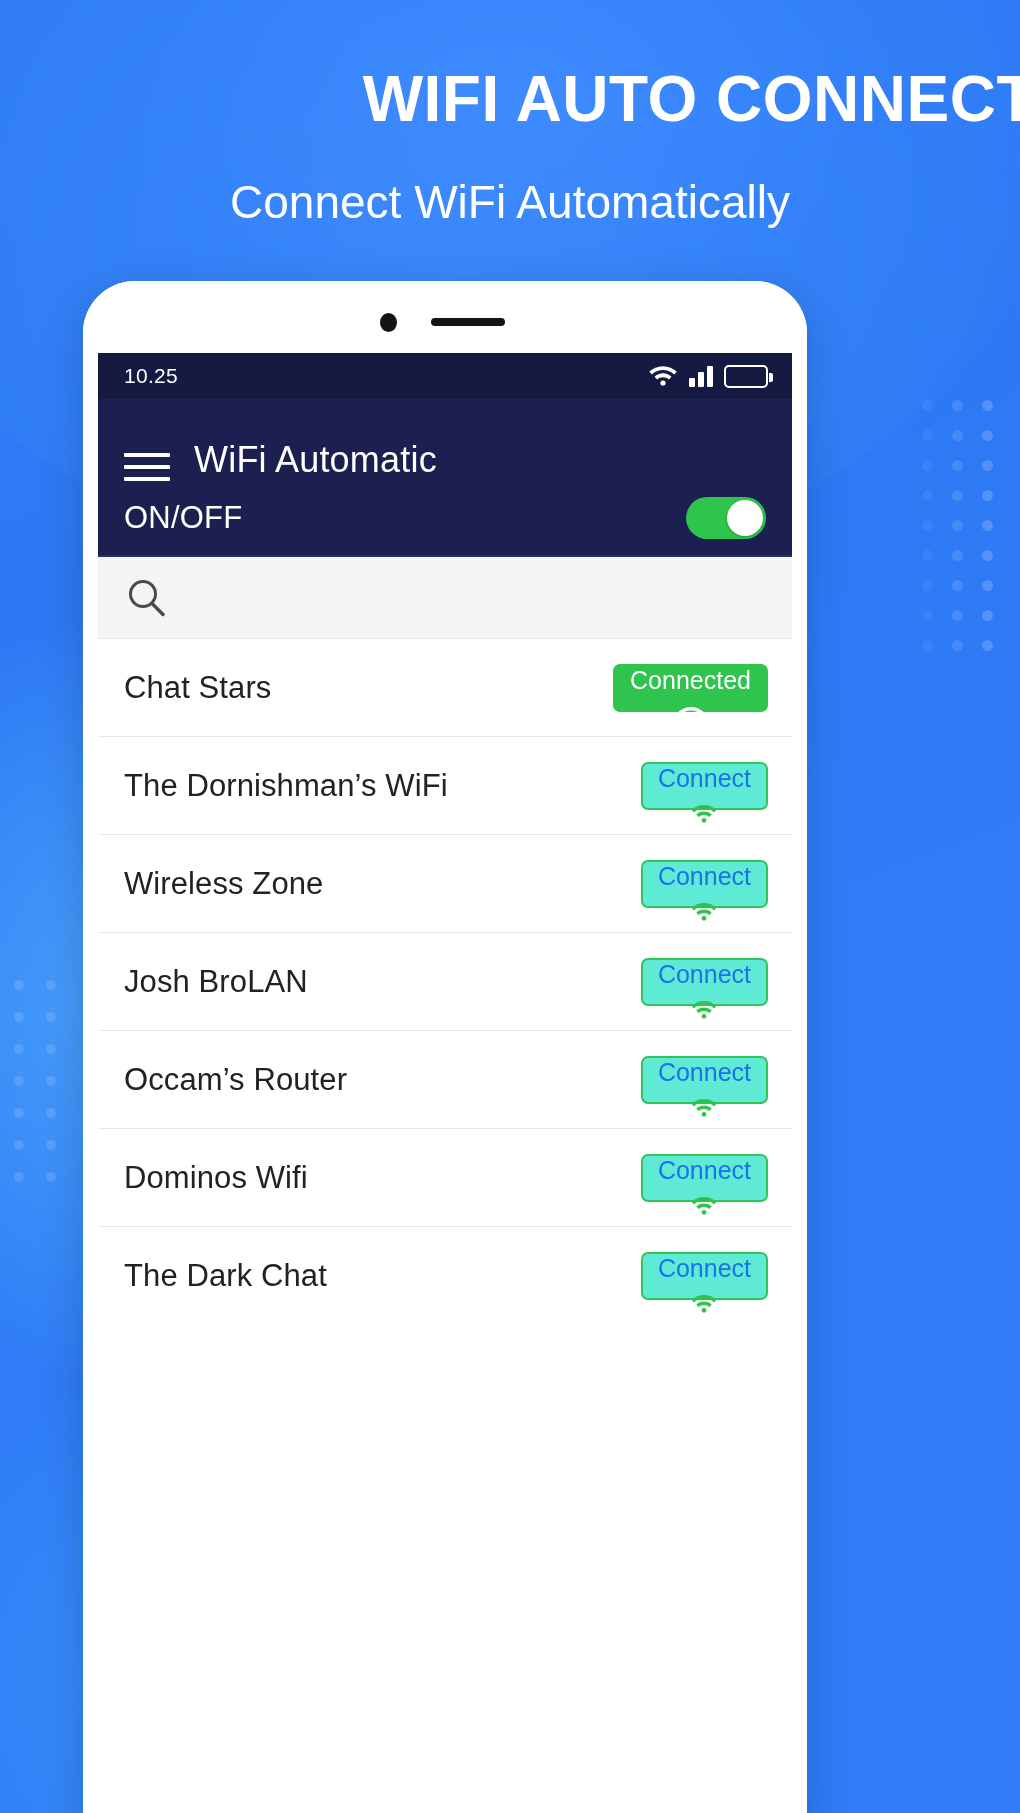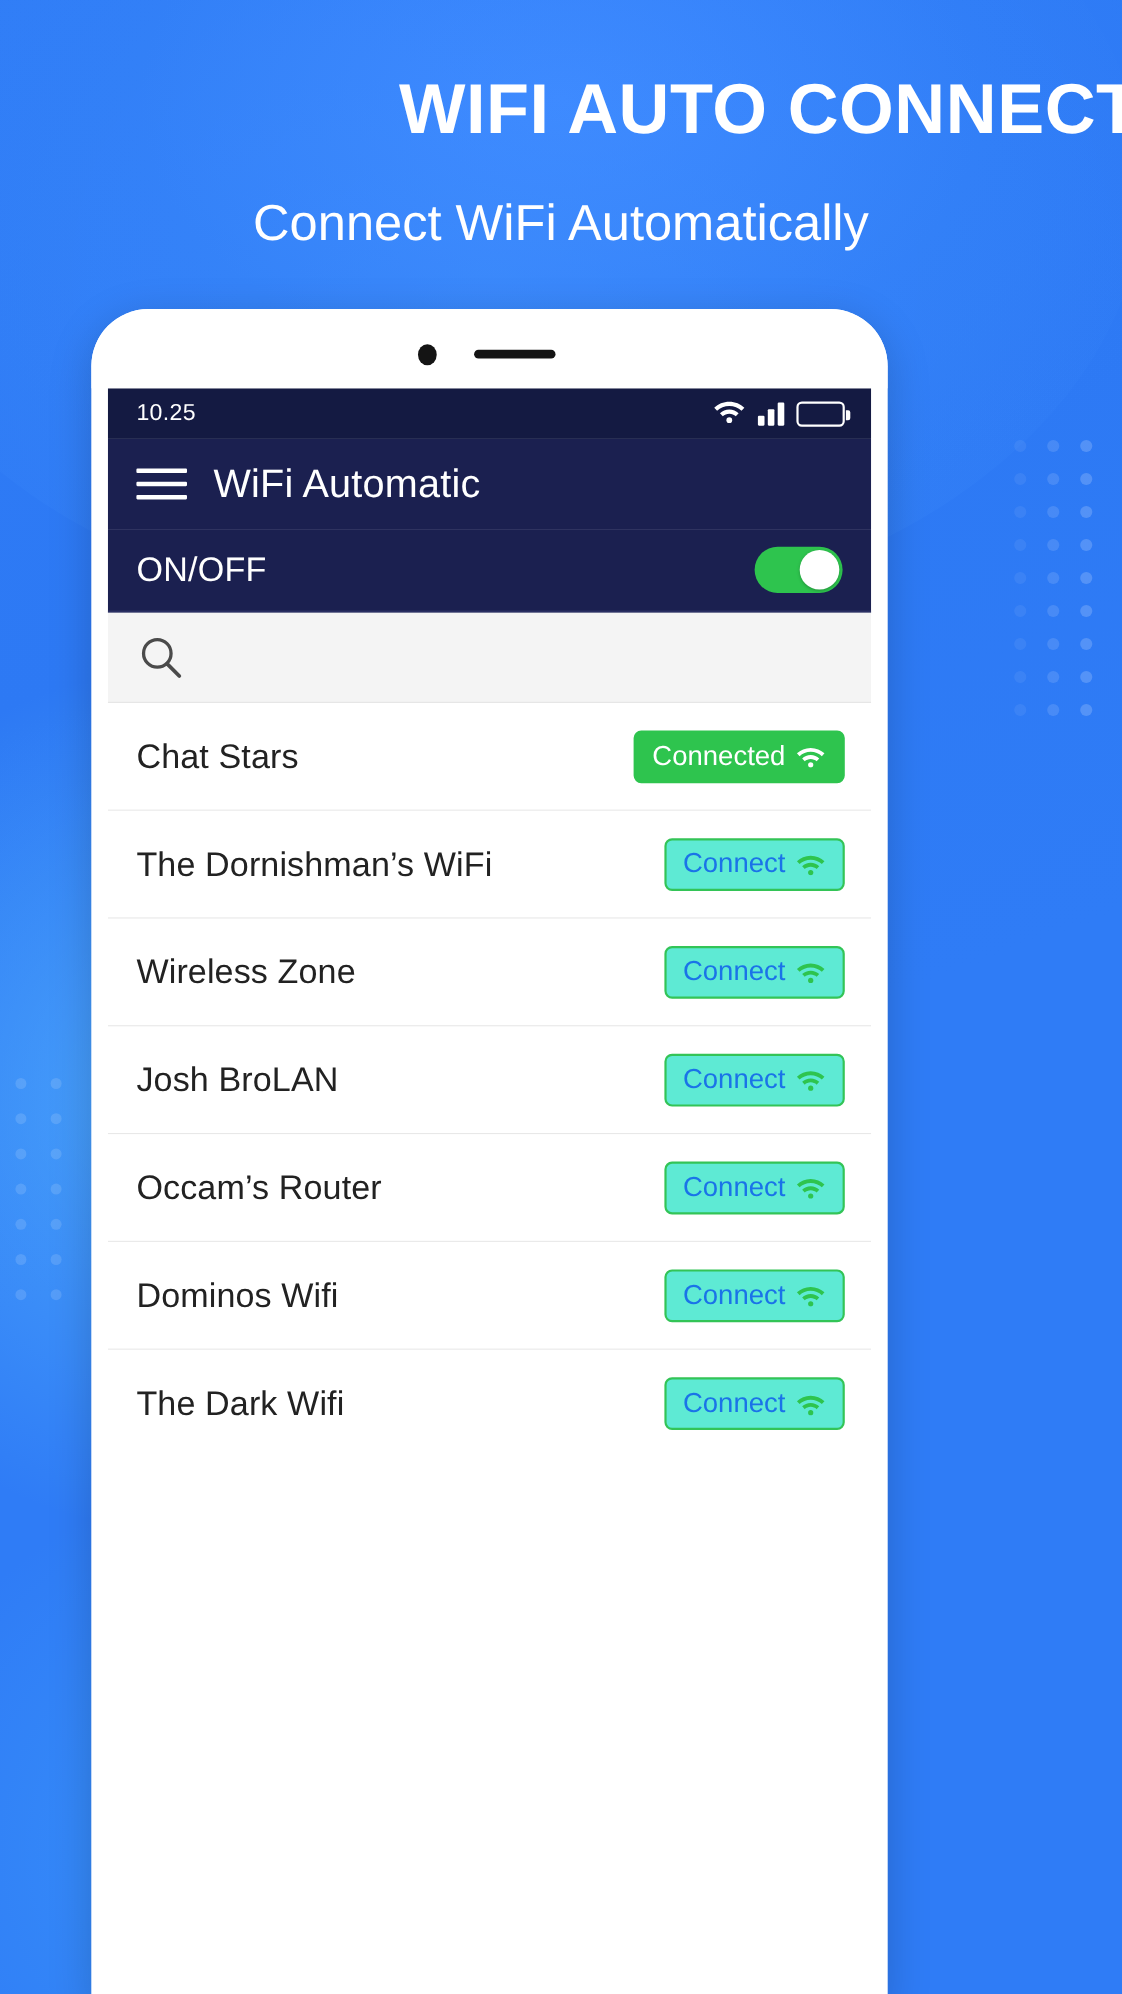--- a/index.html
+++ b/index.html
@@ -160,21 +160,21 @@
     width: 80%;
     background: #2ec44e;
     border-radius: 2px;
   }
 
   
   .appbar {
     height: 82px;
     background: #1b2050;
     display: flex;
-    align-items: center;
+    align-items: flex-end;
     padding: 0 26px;
     gap: 24px;
   }
   .hamburger { width: 46px; display: flex; flex-direction: column; gap: 8px; }
   .hamburger span { display: block; height: 4px; background: #ffffff; border-radius: 1px; }
   .appbar-title {
     color: #ffffff;
     font-size: 36px;
     font-weight: 400;
     letter-spacing: 0.2px;
@@ -252,20 +252,21 @@
   .btn {
     display: flex;
     align-items: center;
     gap: 9px;
     height: 48px;
     padding: 0 15px;
     border-radius: 7px;
     font-size: 25px;
     cursor: pointer;
     white-space: nowrap;
+    flex-direction: column;
   }
   .btn-connected {
     background: #2ec44e;
     border: 2px solid #2ec44e;
     color: #ffffff;
   }
   .btn-connect {
     background: #5eead4;
     border: 2px solid #33c457;
     color: #1a73e8;
@@ -455,21 +456,21 @@
             <span>
               <svg class="wifi-glyph" width="28" height="21" viewBox="0 0 30 23">
                 <path d="M15 3.2C9.6 3.2 4.8 5.3 1.3 8.6l2.6 2.8C6.8 8.7 10.7 7.1 15 7.1s8.2 1.6 11.1 4.3l2.6-2.8C25.2 5.3 20.4 3.2 15 3.2z" fill="#2ec44e"></path>
                 <path d="M15 10.3c-3.3 0-6.3 1.3-8.5 3.4l2.6 2.8c1.5-1.4 3.6-2.3 5.9-2.3s4.4.9 5.9 2.3l2.6-2.8c-2.2-2.1-5.2-3.4-8.5-3.4z" fill="#2ec44e"></path>
                 <circle cx="15" cy="20" r="2.6" fill="#2ec44e"></circle>
               </svg>
             </span>
           </div>
         </div>
         <div class="row">
-          <div class="ssid">The Dark Wifi</div>
+          <div class="ssid">The Dark Chat</div>
           <div class="btn btn-connect">
             <span>Connect</span>
             <span>
               <svg class="wifi-glyph" width="28" height="21" viewBox="0 0 30 23">
                 <path d="M15 3.2C9.6 3.2 4.8 5.3 1.3 8.6l2.6 2.8C6.8 8.7 10.7 7.1 15 7.1s8.2 1.6 11.1 4.3l2.6-2.8C25.2 5.3 20.4 3.2 15 3.2z" fill="#2ec44e"></path>
                 <path d="M15 10.3c-3.3 0-6.3 1.3-8.5 3.4l2.6 2.8c1.5-1.4 3.6-2.3 5.9-2.3s4.4.9 5.9 2.3l2.6-2.8c-2.2-2.1-5.2-3.4-8.5-3.4z" fill="#2ec44e"></path>
                 <circle cx="15" cy="20" r="2.6" fill="#2ec44e"></circle>
               </svg>
             </span>
           </div>

